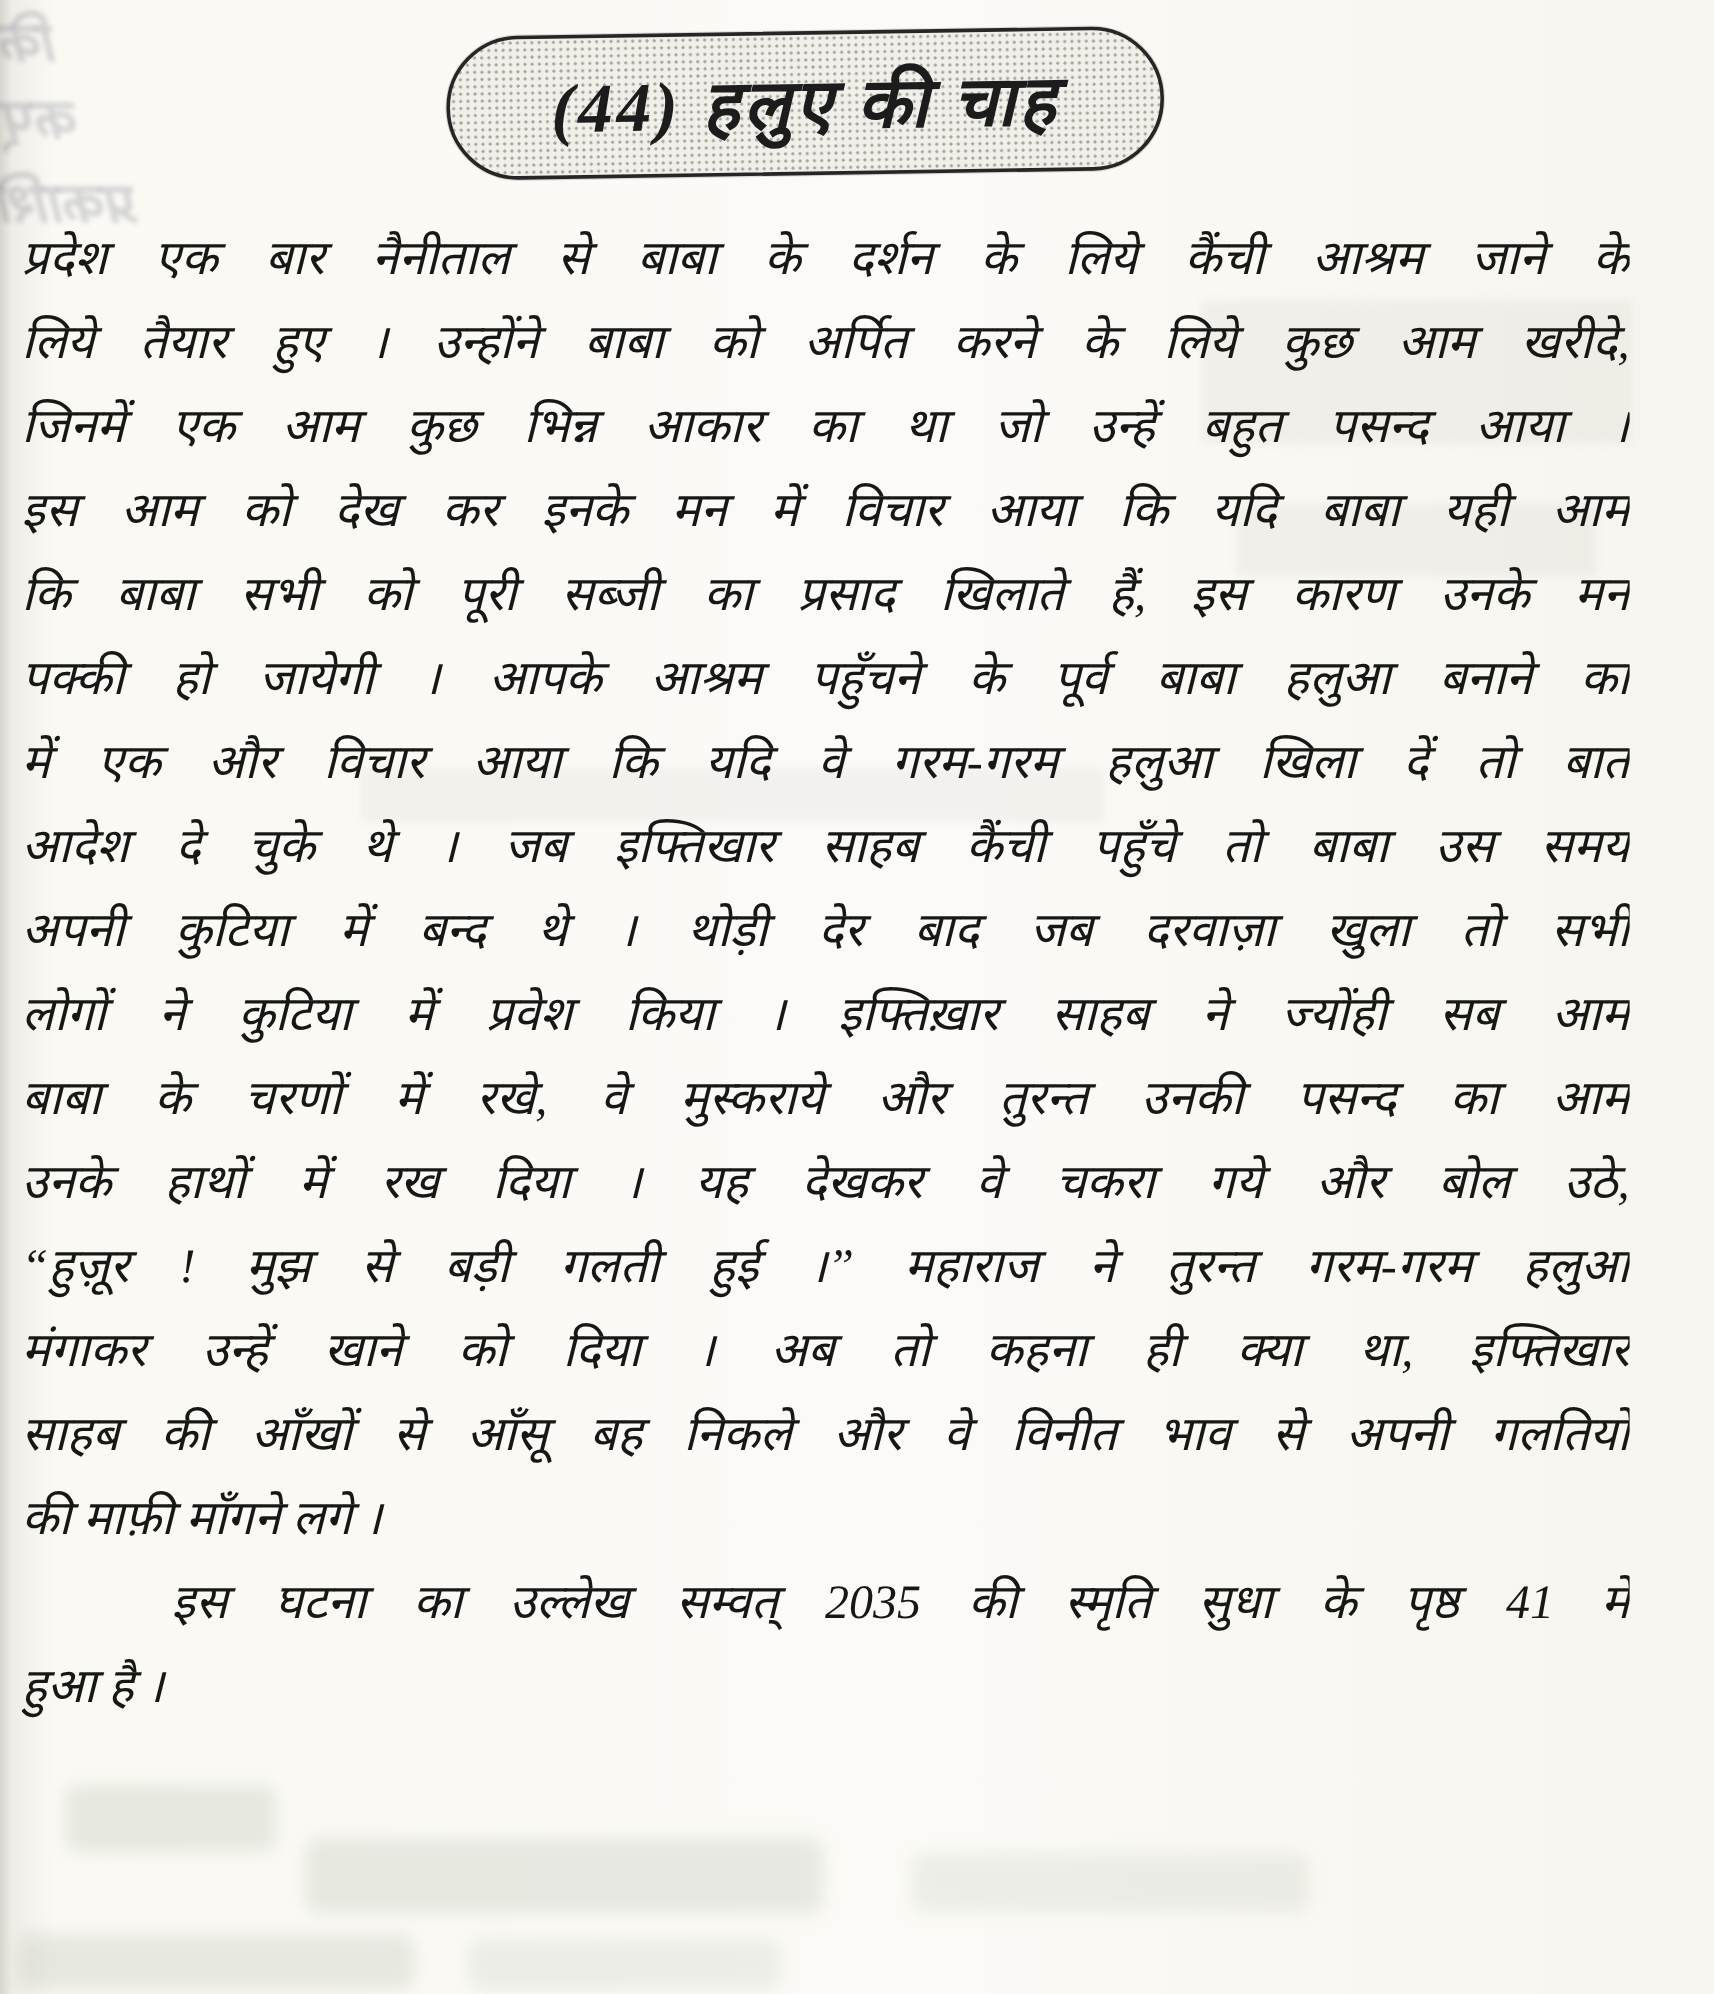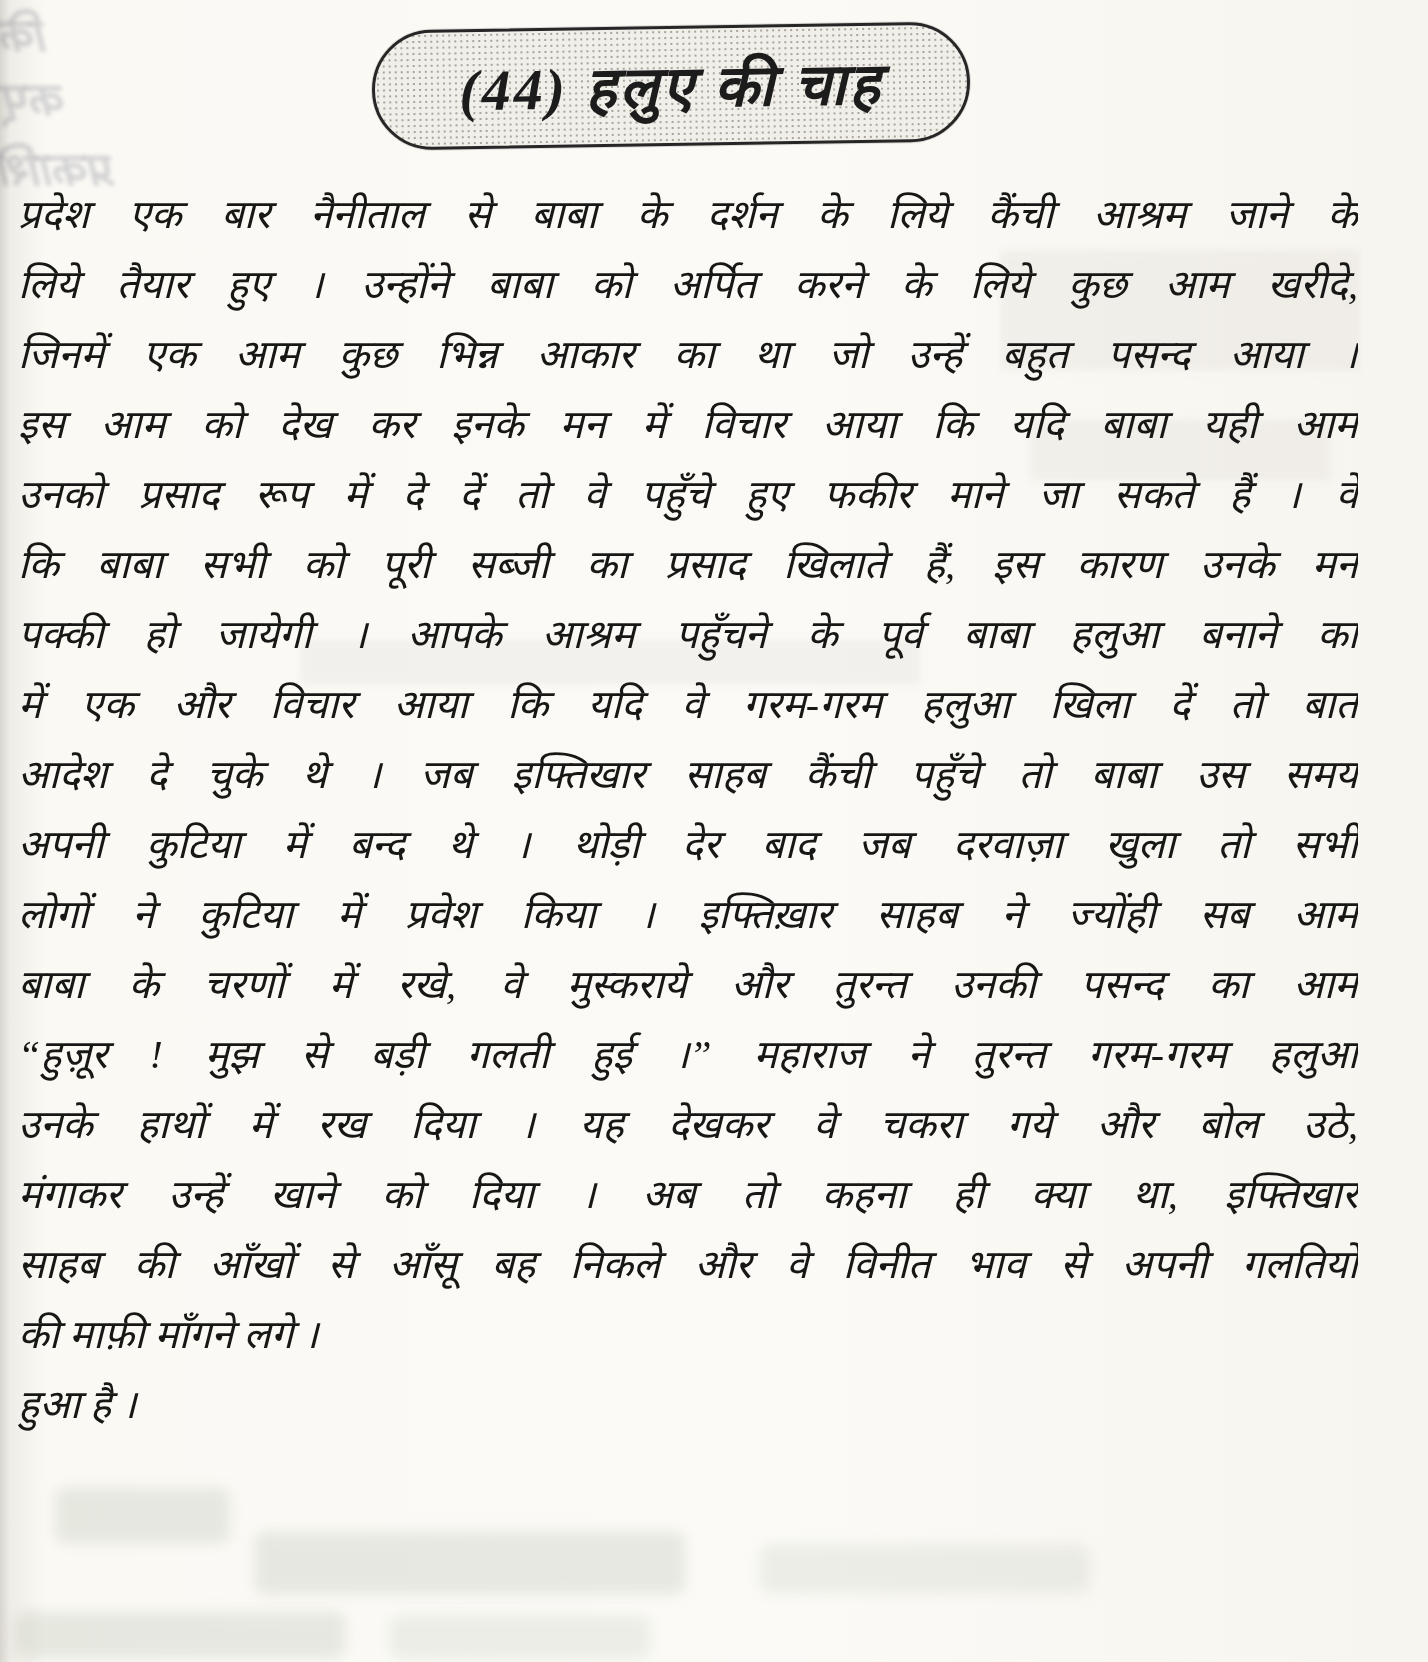--- a/index.html
+++ b/index.html
@@ -110,33 +110,33 @@
 
   <div class="title-box">
     <span class="title-text">(44) हलुए की चाह</span>
   </div>
 
   <div class="body-text">
     <div class="line">प्रदेश एक बार नैनीताल से बाबा के दर्शन के लिये कैंची आश्रम जाने के</div>
     <div class="line">लिये तैयार हुए । उन्होंने बाबा को अर्पित करने के लिये कुछ आम खरीदे,</div>
     <div class="line">जिनमें एक आम कुछ भिन्न आकार का था जो उन्हें बहुत पसन्द आया ।</div>
     <div class="line">इस आम को देख कर इनके मन में विचार आया कि यदि बाबा यही आम</div>
-    <div class="line">उनको प्रसाद रूप में दे दें तो वे पहुँचे हुए फकीर माने जा सकते हैं । वे</div>
     <div class="line">कि बाबा सभी को पूरी सब्जी का प्रसाद खिलाते हैं, इस कारण उनके मन</div>
     <div class="line">पक्की हो जायेगी । आपके आश्रम पहुँचने के पूर्व बाबा हलुआ बनाने का</div>
     <div class="line">में एक और विचार आया कि यदि वे गरम-गरम हलुआ खिला दें तो बात</div>
     <div class="line">आदेश दे चुके थे । जब इफ्तिखार साहब कैंची पहुँचे तो बाबा उस समय</div>
     <div class="line">अपनी कुटिया में बन्द थे । थोड़ी देर बाद जब दरवाज़ा खुला तो सभी</div>
     <div class="line">लोगों ने कुटिया में प्रवेश किया । इफ्तिख़ार साहब ने ज्योंही सब आम</div>
     <div class="line">बाबा के चरणों में रखे, वे मुस्कराये और तुरन्त उनकी पसन्द का आम</div>
+    <div class="line">उनके हाथों में रख दिया । यह देखकर वे चकरा गये और बोल उठे,</div>
     <div class="line">“हुज़ूर ! मुझ से बड़ी गलती हुई ।” महाराज ने तुरन्त गरम-गरम हलुआ</div>
-    <div class="line">उनके हाथों में रख दिया । यह देखकर वे चकरा गये और बोल उठे,</div>
     <div class="line">मंगाकर उन्हें खाने को दिया । अब तो कहना ही क्या था, इफ्तिखार</div>
     <div class="line">साहब की आँखों से आँसू बह निकले और वे विनीत भाव से अपनी गलतियों</div>
     <div class="line line--left">की माफ़ी माँगने लगे ।</div>
+    <div class="line line--indent2">इस घटना का उल्लेख सम्वत् 2035 की स्मृति सुधा के पृष्ठ 41 में</div>
     <div class="line line--left">हुआ है ।</div>
   </div>
 
   <div class="smudge s1"></div>
   <div class="smudge s2"></div>
   <div class="smudge s3"></div>
   <div class="smudge s4"></div>
   <div class="smudge s5"></div>
 
 </div>

